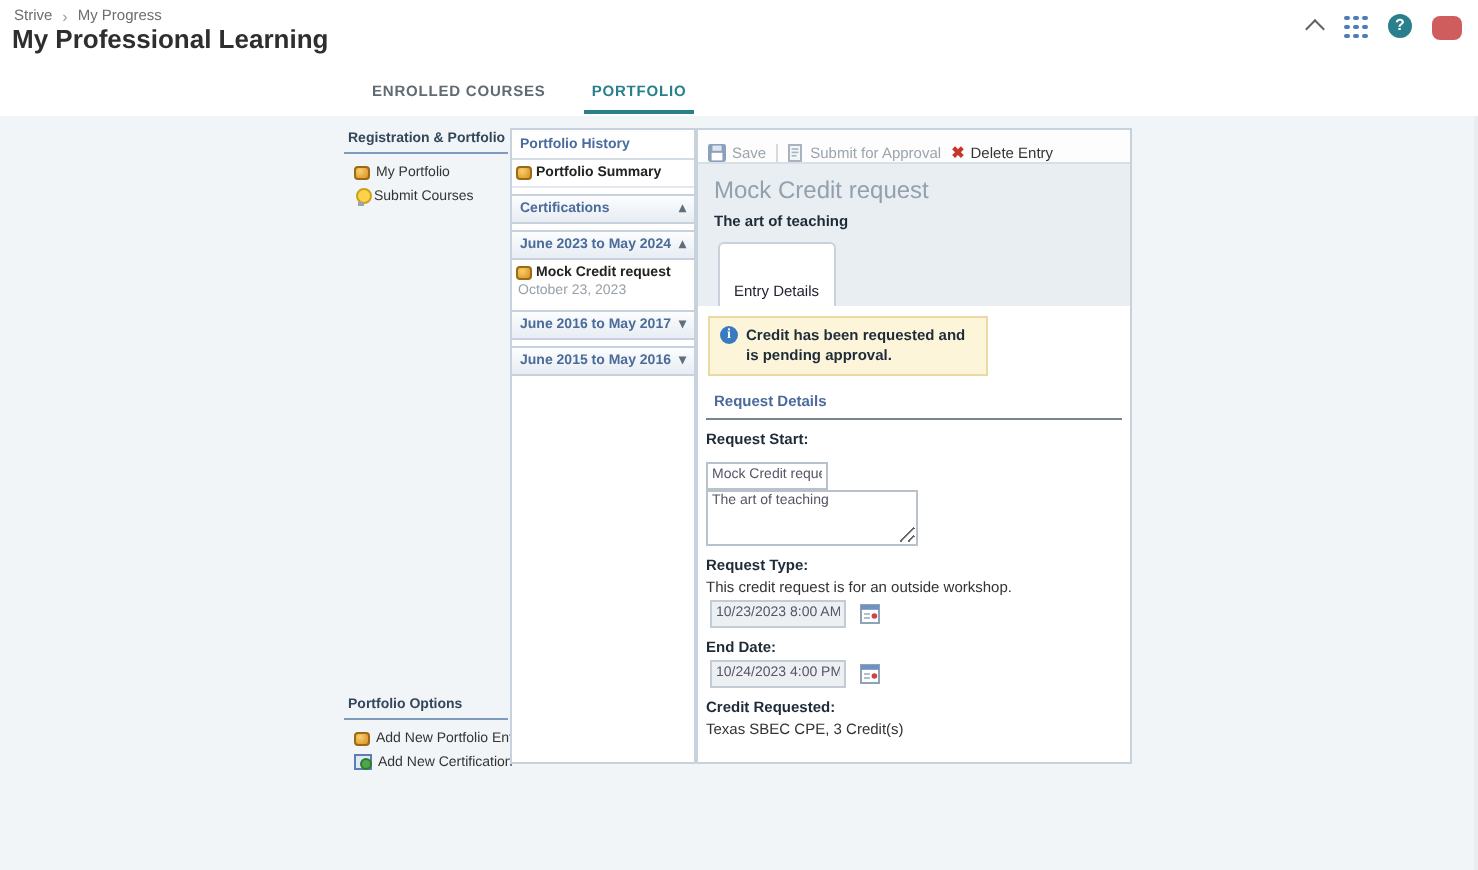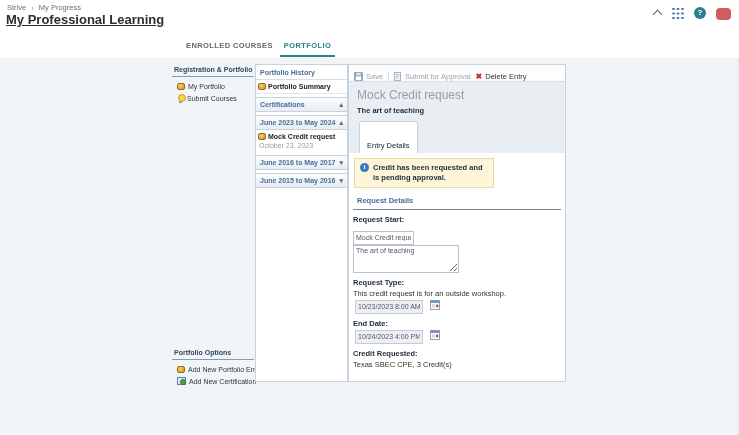--- a/index.html
+++ b/index.html
@@ -5,31 +5,31 @@
   html,body{margin:0;padding:0;}
   body{
     width:739px;height:435px;position:relative;overflow:hidden;
     background:#ffffff;font-family:"Liberation Sans",sans-serif;
     -webkit-font-smoothing:antialiased;
   }
   
   .topbar{position:absolute;left:0;top:0;width:739px;height:30px;background:#fff;}
   .breadcrumb{position:absolute;left:7px;top:3px;font-size:7.5px;color:#6e6e6e;display:flex;gap:5px;align-items:flex-end;}
   .crumb-sep{color:#9a9a9a;font-size:8px;line-height:7px;}
-  .page-title{position:absolute;left:6px;top:12px;font-size:13px;font-weight:bold;color:#2e2e2e;text-decoration:underline;}
+  .page-title{position:absolute;left:6px;top:12px;font-size:13px;font-weight:bold;color:#2e2e2e;}
   .top-icons{position:absolute;right:8px;top:6px;display:flex;gap:10px;align-items:center;height:14px;}
   .chevron-up{width:6px;height:6px;border-left:1.5px solid #5f6368;border-top:1.5px solid #5f6368;transform:rotate(45deg);margin-top:3px;}
   .grid-icon{width:13px;height:13px;position:relative;}
   .grid-icon i{position:absolute;left:1px;top:1px;width:2.6px;height:2.6px;border-radius:50%;background:#4a7db5;
     box-shadow:4.5px 0 #4a7db5,9px 0 #4a7db5,0 4.5px #4a7db5,4.5px 4.5px #4a7db5,9px 4.5px #4a7db5,0 9px #4a7db5,4.5px 9px #4a7db5,9px 9px #4a7db5;}
   .help-icon{width:12px;height:12px;border-radius:50%;background:#2a7f8d;color:#fff;font-size:8px;font-weight:bold;text-align:center;line-height:12px;}
   .avatar{width:15px;height:12px;border-radius:4px;background:#cf5d5d;margin-top:1px;}
   
   .tabbar{position:absolute;left:0;top:30px;width:739px;height:28px;background:#fff;}
-  .tabs{position:absolute;left:182px;top:9px;display:flex;gap:3px;}
+  .tabs{position:absolute;left:182px;top:9px;display:flex;gap:15px;}
   .tab{font-size:7.5px;font-weight:bold;letter-spacing:.4px;color:#5f6a72;padding:2px 4px 5px;cursor:default;white-space:nowrap;}
   .tab.active{color:#2a7f8d;border-bottom:2px solid #2a7f8d;}
   
   .content{position:absolute;left:0;top:58px;width:737px;height:377px;background:#f2f5f8;border-right:2px solid #e9edf0;}
   
   .sidebar{position:absolute;left:172px;top:64px;width:82px;}
   .side-options{position:absolute;left:172px;top:347px;width:82px;}
   .side-header{font-size:7px;font-weight:bold;color:#33475b;padding:2px 0 3px 2px;border-bottom:1px solid #7d9cbe;margin-bottom:4px;white-space:nowrap;}
   .side-item{display:flex;align-items:center;gap:3px;padding:2px 0 2px 5px;font-size:7px;color:#333;white-space:nowrap;cursor:default;}
   
@@ -67,21 +67,21 @@
   .detail-body{padding:3px 4px;}
   .notice{display:flex;gap:4px;background:#fcf5da;border:1px solid #ead9a2;width:128px;padding:4px 5px;margin:2px 0 6px 1px;}
   .info-icon{width:9px;height:9px;border-radius:50%;background:#3a7bbf;color:#fff;font-size:7px;font-weight:bold;
     text-align:center;line-height:9px;flex:none;font-family:"Liberation Serif",serif;}
   .notice-text{font-size:7.5px;font-weight:bold;color:#1e2b38;line-height:1.35;}
   .section-title{font-size:7.5px;font-weight:bold;color:#4a6b9c;padding:2px 0 4px 4px;border-bottom:1px solid #77848f;margin-bottom:3px;}
   .f-label{font-size:7.5px;font-weight:bold;color:#1e2b38;margin:5px 0 2px;}
   .f-text{font-size:7.5px;color:#333;}
   .f-input{width:55px;height:10px;border:1px solid #b9c2cb;font-size:7px;color:#556;padding:1px 2px;background:#fff;font-family:inherit;box-sizing:content-box;}
   .f-area{width:100px;height:24px;border:1px solid #b9c2cb;font-size:7px;color:#556;padding:1px 2px;resize:both;font-family:inherit;background:#fff;display:block;}
-  .date-row{display:flex;gap:7px;margin:2px 0 2px 2px;}
+  .date-row{display:flex;align-items:center;gap:7px;margin:2px 0 2px 2px;}
   .f-date{width:62px;height:10px;background:#edf0f3;border:1px solid #c3ccd4;font-size:7px;color:#556;padding:1px 2px;font-family:inherit;}
   .cal-icon{flex:none;margin-top:-1px;}
   
   .tb-ico{flex:none;display:block;}
 </style>
 </head>
 <body>
 
 <div class="topbar">
   <div class="breadcrumb">

